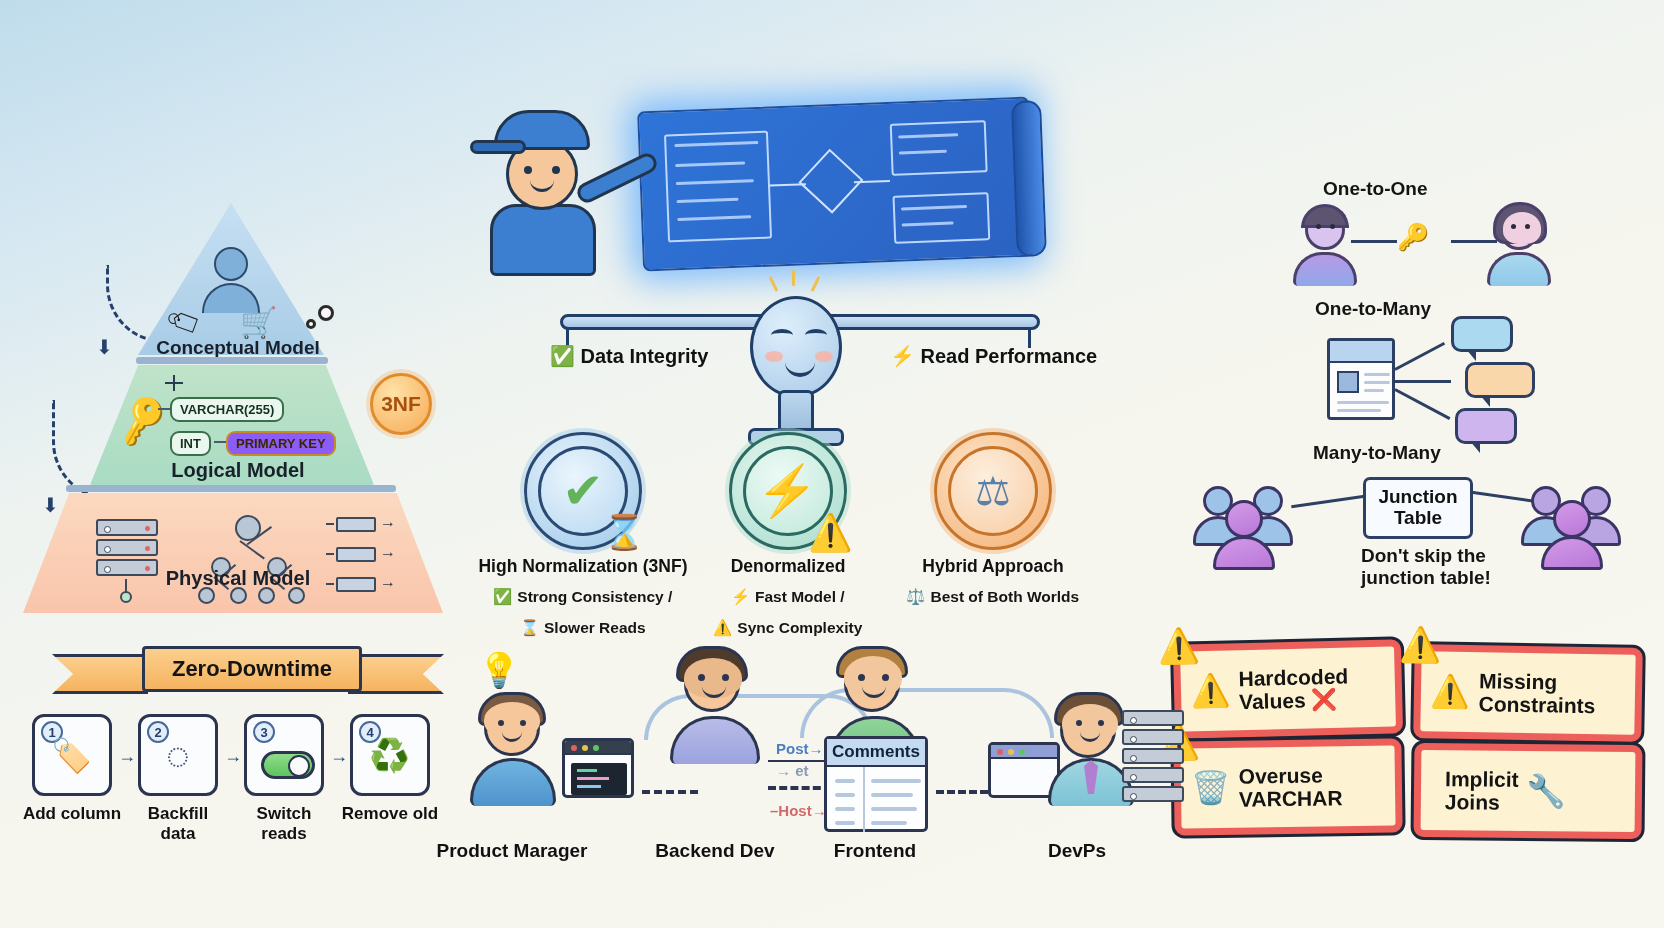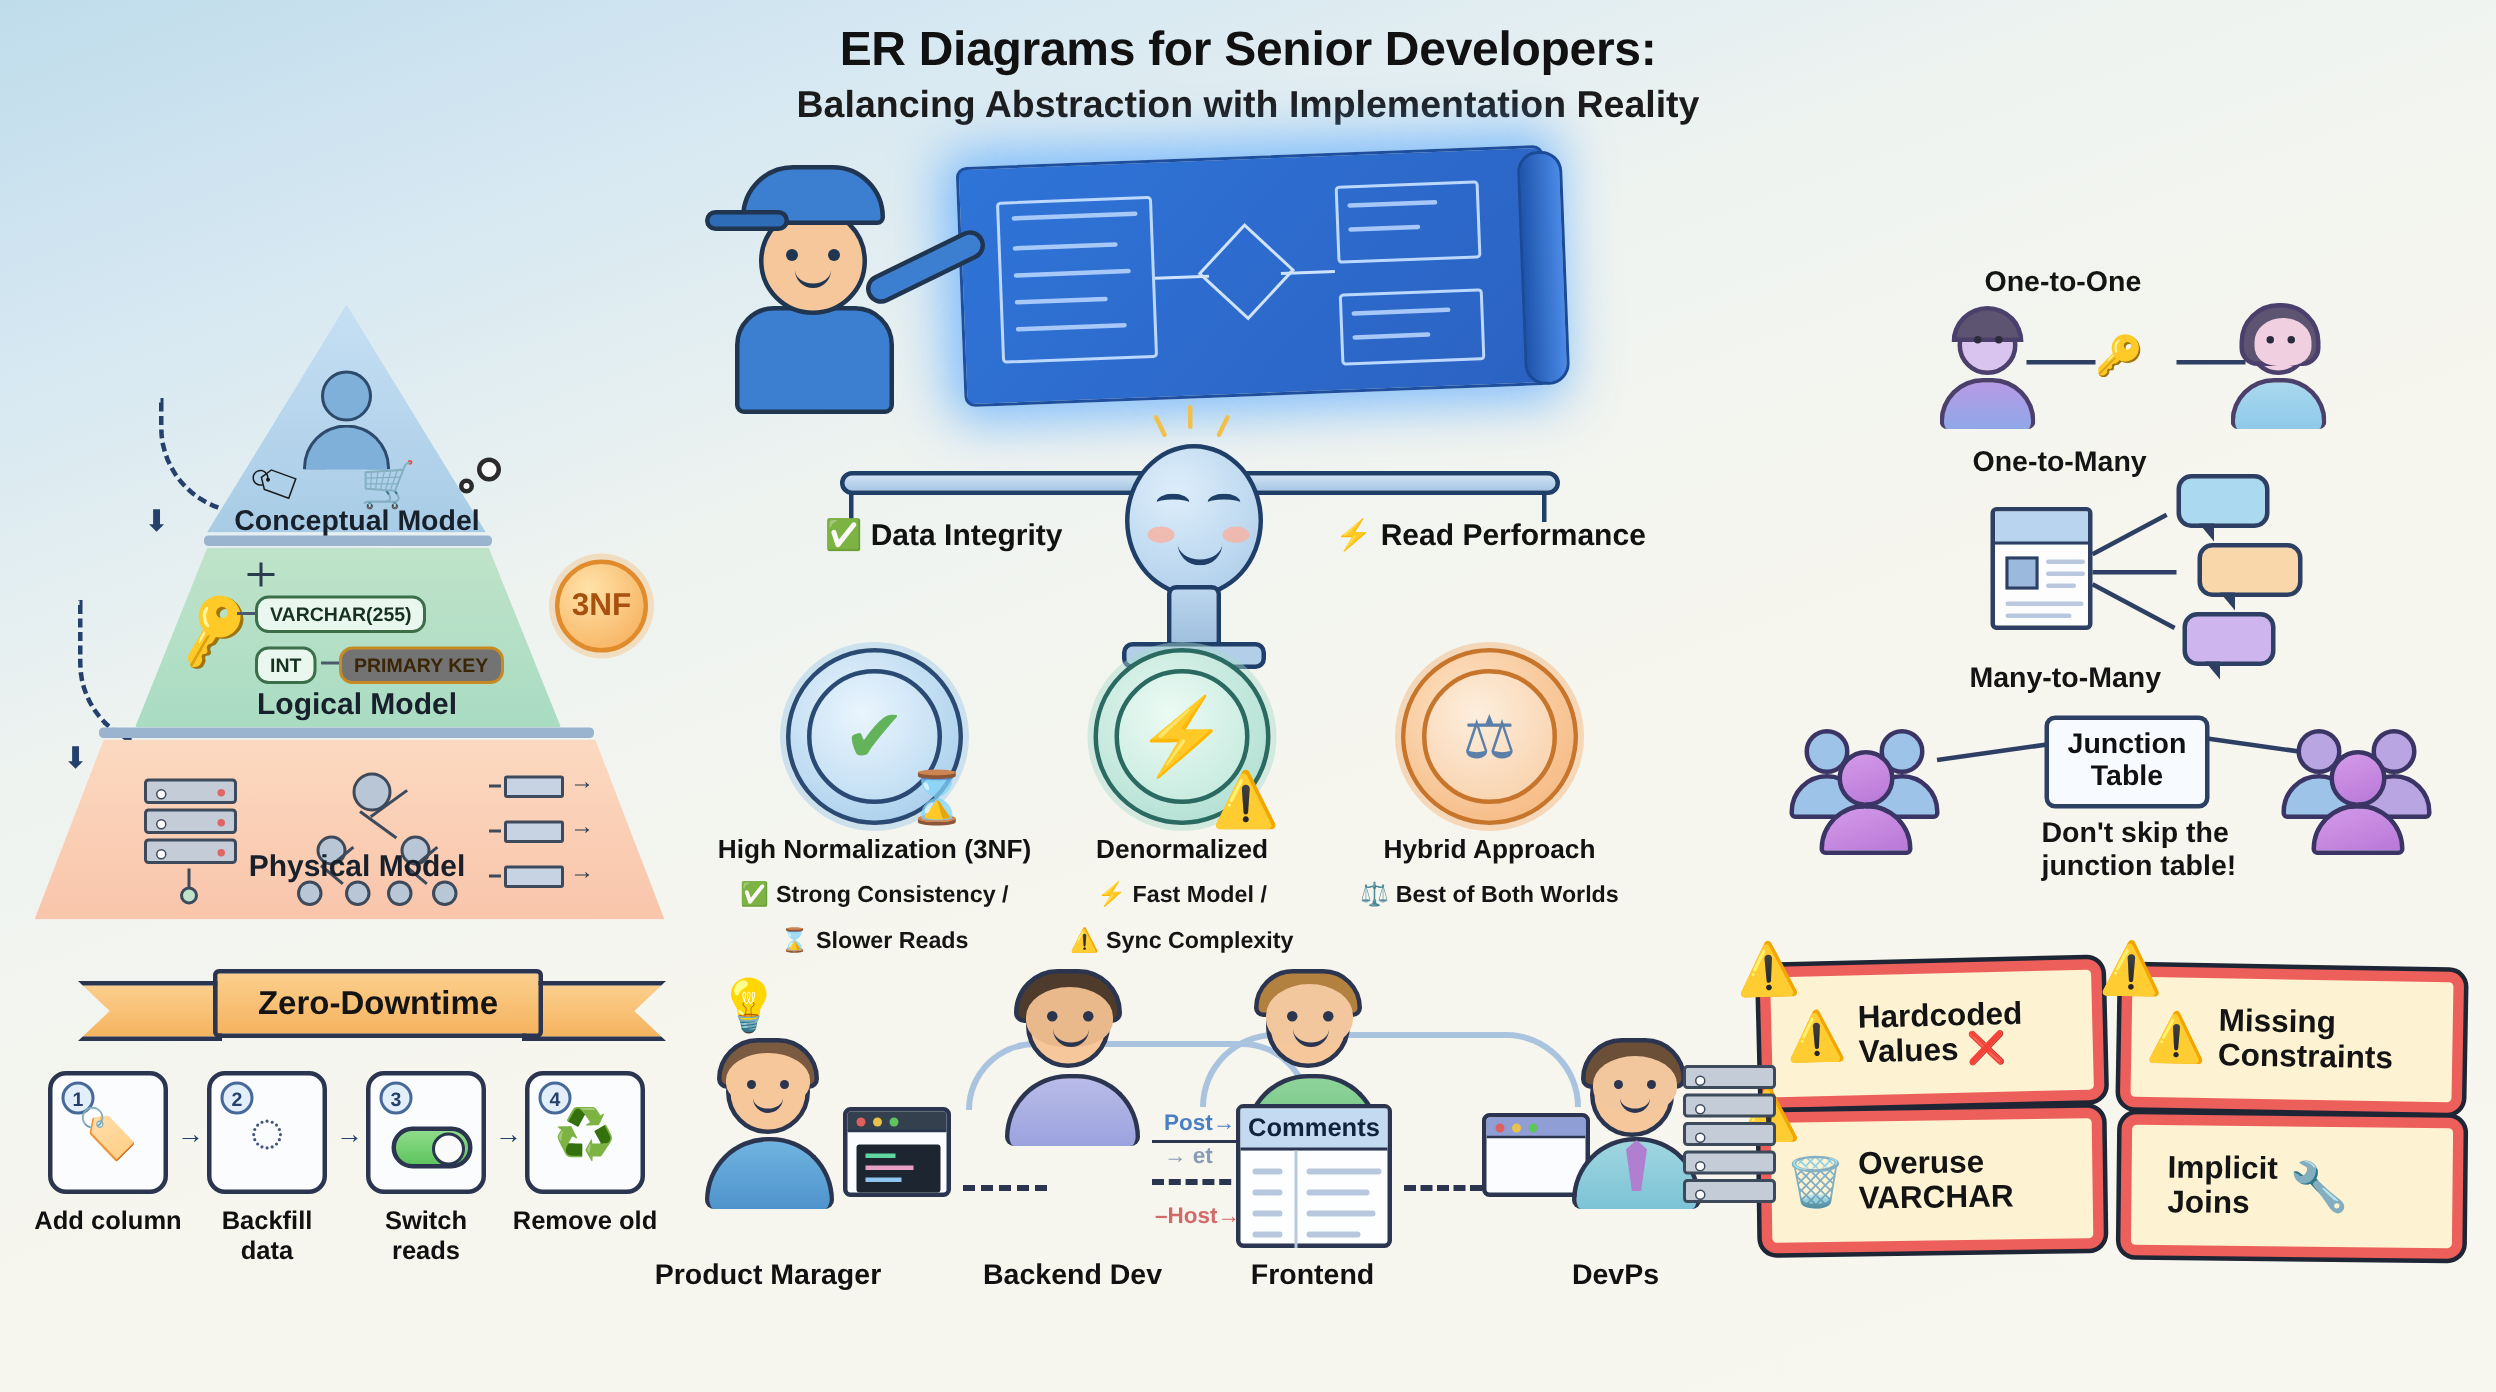--- a/index.html
+++ b/index.html
@@ -57,21 +57,21 @@
   .bub { position:absolute; background:#fafafa; border:3px solid #2b2b2b; border-radius:50%; }
   .bub1 { left:300px; top:110px; width:16px; height:16px; }
   .bub2 { left:288px; top:124px; width:10px; height:10px; }
 
   .keyicon { position:absolute; font-size:40px; transform: rotate(-15deg); }
   .chip {
     position:absolute; border:2px solid #3b6f4a; border-radius:9px;
     font-size:13px; font-weight:bold; padding:3px 8px; background:#d9f0e0; color:#16321f;
     white-space:nowrap;
   }
-  .chip.amber { background:#737373; border-color:#c88b24; color:#3a2607; }
+  .chip.amber { background:#8b5cf6; border-color:#c88b24; color:#3a2607; }
   .chip.white { background:#eaf7ee; }
   .link-dash { position:absolute; background:#4a5a6a; height:2px; }
 
   .nf-badge {
     position:absolute; left:352px; top:178px; width:62px; height:62px; border-radius:50%;
     background: radial-gradient(circle at 35% 30%, #ffe2a8, #f6ab55);
     border:3px solid #e08b2c; display:flex; align-items:center; justify-content:center;
     font-weight:bold; font-size:21px; color:#a8500e;
     box-shadow:0 0 0 4px rgba(246,171,85,.3);
   }
@@ -229,24 +229,20 @@
   .arc { position:absolute; border:4px solid #aac4e0; border-bottom:none; border-radius:120px 120px 0 0; }
   .rack { position:absolute; width:62px; }
   .rack-u { width:62px; height:16px; background:#c3ccd7; border:2px solid #3c4a5c; border-radius:3px; margin-bottom:3px; position:relative; }
   .rack-u::before { content:''; position:absolute; left:6px; top:5px; width:5px; height:5px; border-radius:50%; background:#fff; border:1px solid #3c4a5c; }
 </style>
 </head>
 <body>
 
 <div class="canvas">
 
-  <div class="title-wrap">
-    <div class="title-main">ER Diagrams for Senior Developers:</div>
-    <div class="title-sub">Balancing Abstraction with Implementation Reality</div>
-  </div>
 
   <div id="pyramid-panel">
 
     <div class="curve-dash" style="left:88px; top:70px; width:58px; height:78px;"></div>
     <div class="dash-arrow" style="left:78px; top:140px; font-size:20px;">⬇</div>
     <div class="curve-dash" style="left:34px; top:205px; width:58px; height:100px;"></div>
     <div class="dash-arrow" style="left:24px; top:298px; font-size:20px;">⬇</div>
 
     <div class="tri-top-face"></div>
     <div style="position:absolute;left:120px;top:8px;width:186px;height:152px;clip-path:polygon(50% 0,100% 100%,0 100%);border:0;"></div>

